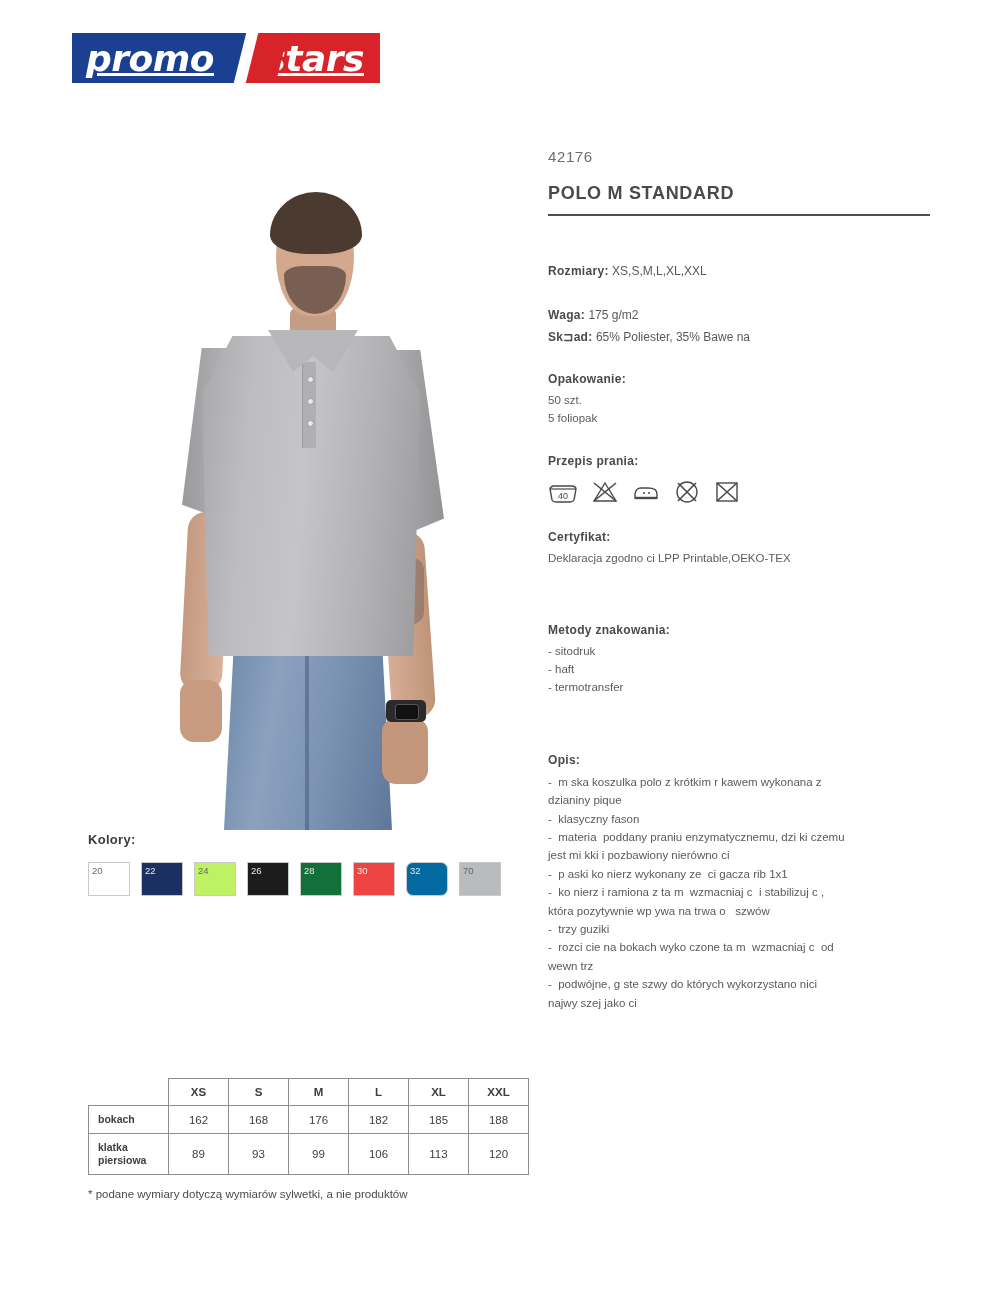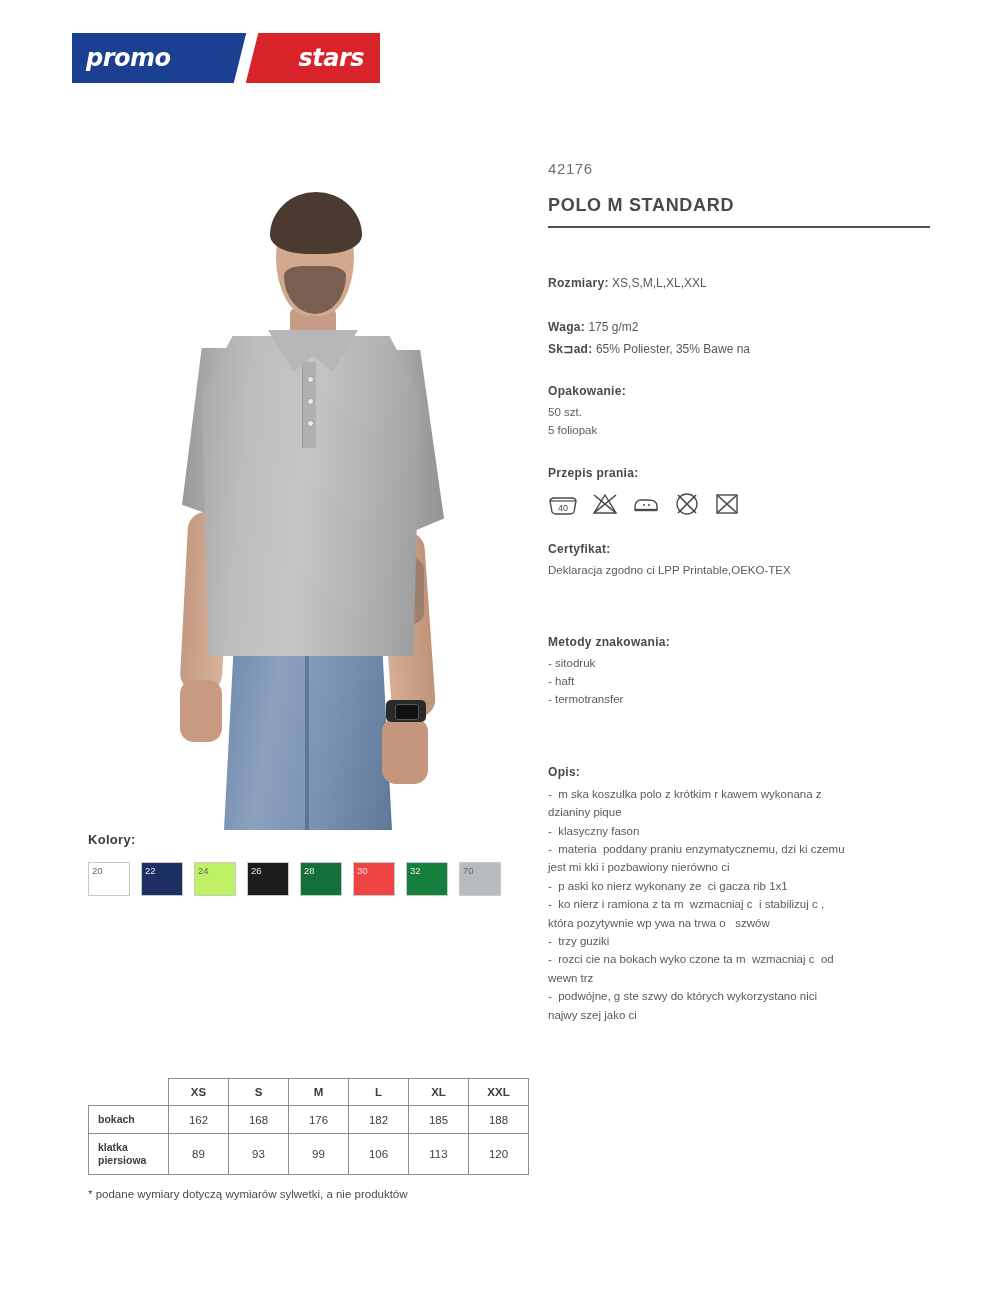--- a/index.html
+++ b/index.html
@@ -30,24 +30,25 @@
   }
   #logo .red {
     flex: 1;
     background: #d8232a;
     display: flex; align-items: center; justify-content: flex-end;
     padding-right: 16px;
   }
   #logo .word {
     color: #ffffff;
     font-weight: bold;
-    font-size: 24px;
+    font-size: 36px;
     font-style: italic;
     letter-spacing: -0.5px;
     font-family: "DejaVu Sans", sans-serif;
+    text-decoration: underline;
   }
   #logo .slash {
     position: absolute;
     left: 170px; top: 0;
     width: 40px; height: 50px;
     background: #d8232a;
     transform: skewX(-14deg);
   }
   #logo .slash2 {
     position: absolute;
@@ -161,21 +162,21 @@
     background: #c89a7f; border-radius: 14px;
   }
   .hand-r {
     position: absolute; left: 232px; top: 578px; width: 46px; height: 66px;
     background: #c4967b; border-radius: 14px;
   }
 
   
   #info {
     position: absolute;
-    left: 548px; top: 160px;
+    left: 548px; top: 148px;
     width: 382px;
   }
   .code {
     font-size: 15px; color: #6d6d6d; letter-spacing: .6px; margin: 0 0 18px 0;
   }
   .title {
     font-size: 18px; font-weight: bold; color: #4a4a4a;
     letter-spacing: .7px; margin: 0 0 10px 0;
   }
   .rule { height: 2px; background: #4f4f4f; width: 382px; margin-bottom: 46px; }
@@ -402,21 +403,21 @@
     </div>
     <div class="sw dark" style="background: rgb(28, 28, 28); text-decoration: underline;">
       <span>26</span>
     </div>
     <div class="sw dark" style="background: rgb(19, 112, 58);">
       <span>28</span>
     </div>
     <div class="sw dark" style="background: #ef4444;">
       <span>30</span>
     </div>
-    <div class="sw dark" style="background: #15803d;">
+    <div class="sw dark" style="background: #0369a1; border-radius: 7px;">
       <span>32</span>
     </div>
     <div class="sw light" style="background: rgb(185, 188, 190);">
       <span>70</span>
     </div>
   </div>
 
 <table id="sizetable">
   <colgroup>
     <col style="width:80px">

